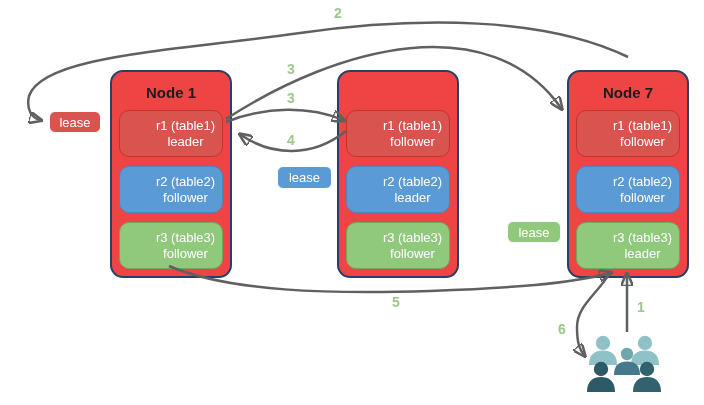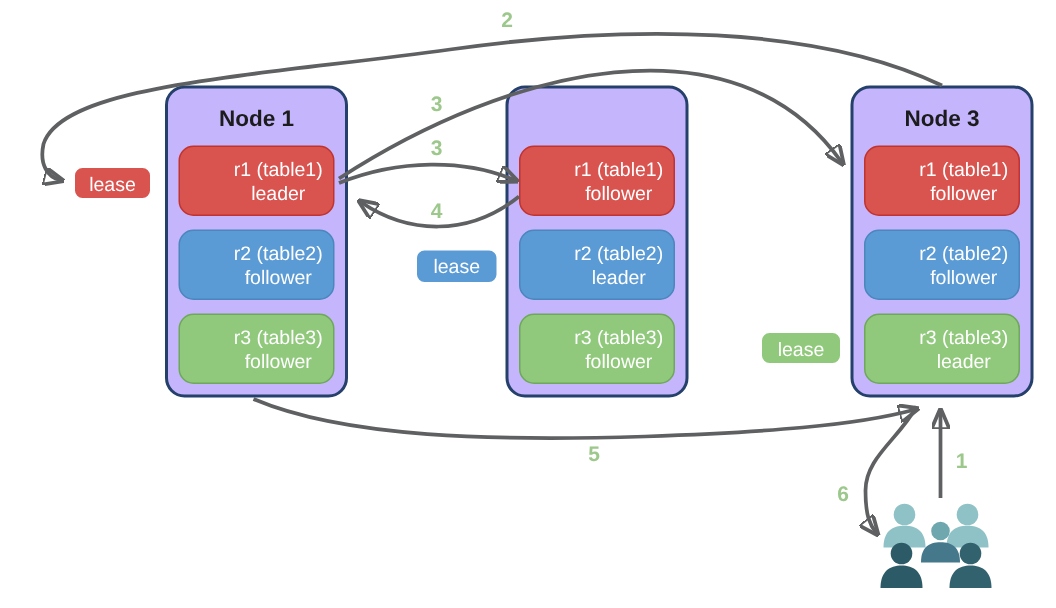--- a/index.html
+++ b/index.html
@@ -2,21 +2,21 @@
 <html><head>
 <meta charset="utf-8">
 <style>
   html,body{margin:0;padding:0;background:#ffffff;}
   .canvas{
     position:relative;width:704px;height:405px;background:#ffffff;
     font-family:"Liberation Sans",sans-serif;overflow:hidden;
   }
   
   .node{
-    position:absolute;top:57px;width:122px;height:208px;background:#c4b5fd;
+    position:absolute;top:70px;width:122px;height:208px;background:#ef4444;
     border:2px solid #24406B;border-radius:13px;box-sizing:border-box;z-index:1;
   }
   .node-1{left:110px}.node-2{left:337px}.node-3{left:567px}
   .node-title{
     text-align:center;margin-top:12px;font-size:15px;font-weight:bold;color:#1c1c1c;
   }
   
   .block{
     position:absolute;left:7px;width:104px;height:47px;border-radius:10px;
     color:#ffffff;font-size:13px;line-height:16px;text-align:center;
@@ -84,21 +84,21 @@
       <span>r2 (table2)</span>
       <span>leader</span>
     </div>
     <div class="block green b2">
       <span>r3 (table3)</span>
       <span>follower</span>
     </div>
   </div>
 
   <div class="node node-3">
-    <div class="node-title">Node 3</div>
+    <div class="node-title">Node 7</div>
     <div class="block red b0">
       <span>r1 (table1)</span>
       <span>follower</span>
     </div>
     <div class="block blue b1">
       <span>r2 (table2)</span>
       <span>follower</span>
     </div>
     <div class="block green b2">
       <span>r3 (table3)</span>

